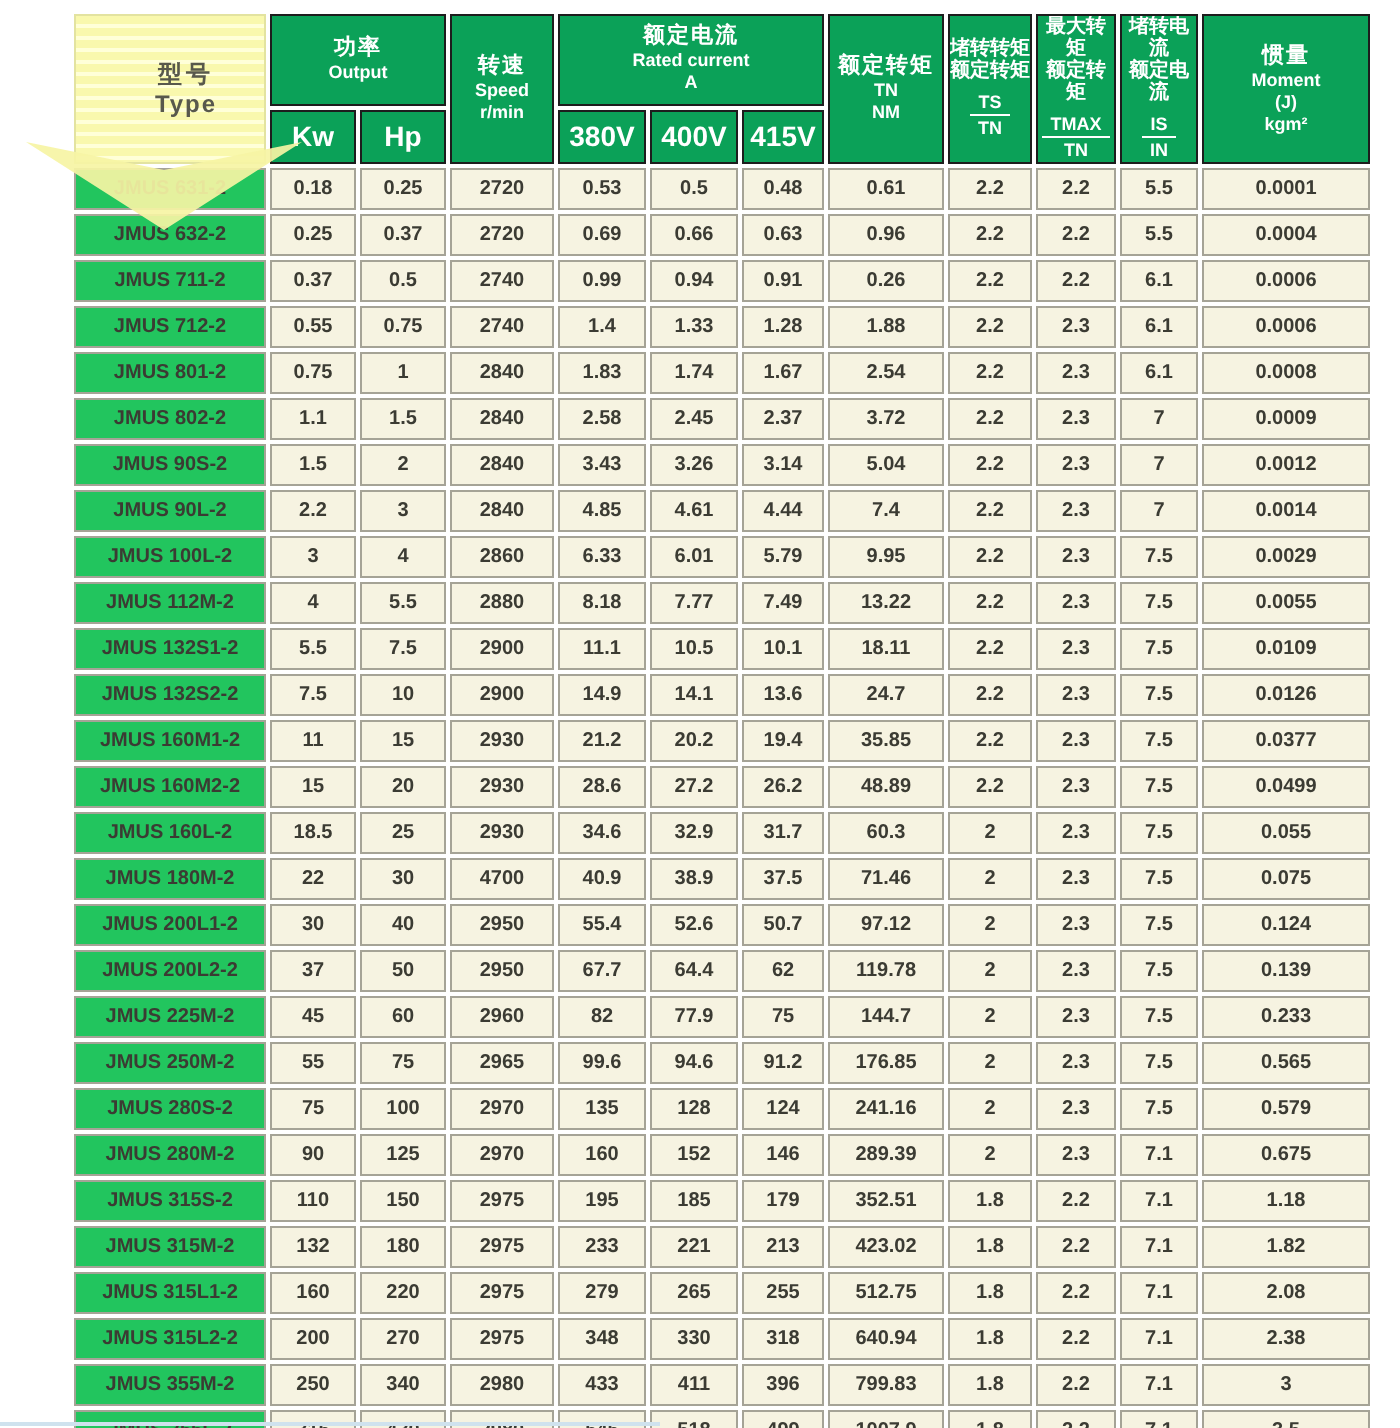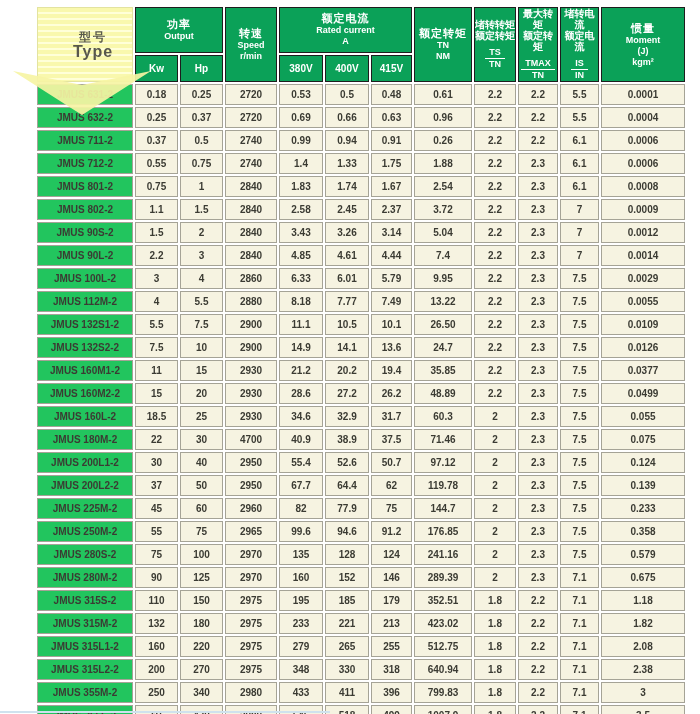--- a/index.html
+++ b/index.html
@@ -31,24 +31,24 @@
   .frac-num { display:inline-block; font-size:9px; line-height:10px; font-weight:bold; border-bottom:1px solid #ffffff; padding:0 4px 1px 4px; }
   .frac-den { display:block; font-size:9px; line-height:11px; font-weight:bold; }
 
   th.type-header {
     background:repeating-linear-gradient(to bottom,#f9f8ad 0px,#f9f8ad 4px,#ffffd8 4px,#ffffd8 6px);
     border:1px solid #e3e3a0;
     color:#58584c;
     padding-left:16px;
   }
   .tz { display:block; font-size:12px; line-height:15px; font-weight:bold; letter-spacing:2px; }
-  .te { display:block; font-size:16px; line-height:14px; font-weight:bold; letter-spacing:1px; }
+  .te { display:block; font-size:12px; line-height:14px; font-weight:bold; letter-spacing:1px; }
 
   tr.hrow1 th { height:27px; }
-  tr.hrow2 th { height:20px; font-size:10px; }
+  tr.hrow2 th { height:20px; font-size:14px; }
 
   
   td {
     border:1px solid #a5a396;
     height:19px;
     font-size:10px;
     font-weight:bold;
     color:#3b3b33;
   }
   td.type-cell { background:#22c55e; }
@@ -180,21 +180,21 @@
           <td class="data-cell">6.1</td>
           <td class="data-cell">0.0006</td>
         </tr>
         <tr>
           <td class="type-cell">JMUS 712-2</td>
           <td class="data-cell">0.55</td>
           <td class="data-cell">0.75</td>
           <td class="data-cell">2740</td>
           <td class="data-cell">1.4</td>
           <td class="data-cell">1.33</td>
-          <td class="data-cell">1.75</td>
+          <td class="data-cell">1.28</td>
           <td class="data-cell">1.88</td>
           <td class="data-cell">2.2</td>
           <td class="data-cell">2.3</td>
           <td class="data-cell">6.1</td>
           <td class="data-cell">0.0006</td>
         </tr>
         <tr>
           <td class="type-cell">JMUS 801-2</td>
           <td class="data-cell">0.75</td>
           <td class="data-cell">1</td>
@@ -279,21 +279,21 @@
           <td class="data-cell">0.0055</td>
         </tr>
         <tr>
           <td class="type-cell">JMUS 132S1-2</td>
           <td class="data-cell">5.5</td>
           <td class="data-cell">7.5</td>
           <td class="data-cell">2900</td>
           <td class="data-cell">11.1</td>
           <td class="data-cell">10.5</td>
           <td class="data-cell">10.1</td>
-          <td class="data-cell">26.50</td>
+          <td class="data-cell">18.11</td>
           <td class="data-cell">2.2</td>
           <td class="data-cell">2.3</td>
           <td class="data-cell">7.5</td>
           <td class="data-cell">0.0109</td>
         </tr>
         <tr>
           <td class="type-cell">JMUS 132S2-2</td>
           <td class="data-cell">7.5</td>
           <td class="data-cell">10</td>
           <td class="data-cell">2900</td>
@@ -409,21 +409,21 @@
           <td class="data-cell">55</td>
           <td class="data-cell">75</td>
           <td class="data-cell">2965</td>
           <td class="data-cell">99.6</td>
           <td class="data-cell">94.6</td>
           <td class="data-cell">91.2</td>
           <td class="data-cell">176.85</td>
           <td class="data-cell">2</td>
           <td class="data-cell">2.3</td>
           <td class="data-cell">7.5</td>
-          <td class="data-cell">0.358</td>
+          <td class="data-cell">0.565</td>
         </tr>
         <tr>
           <td class="type-cell">JMUS 280S-2</td>
           <td class="data-cell">75</td>
           <td class="data-cell">100</td>
           <td class="data-cell">2970</td>
           <td class="data-cell">135</td>
           <td class="data-cell">128</td>
           <td class="data-cell">124</td>
           <td class="data-cell">241.16</td>

